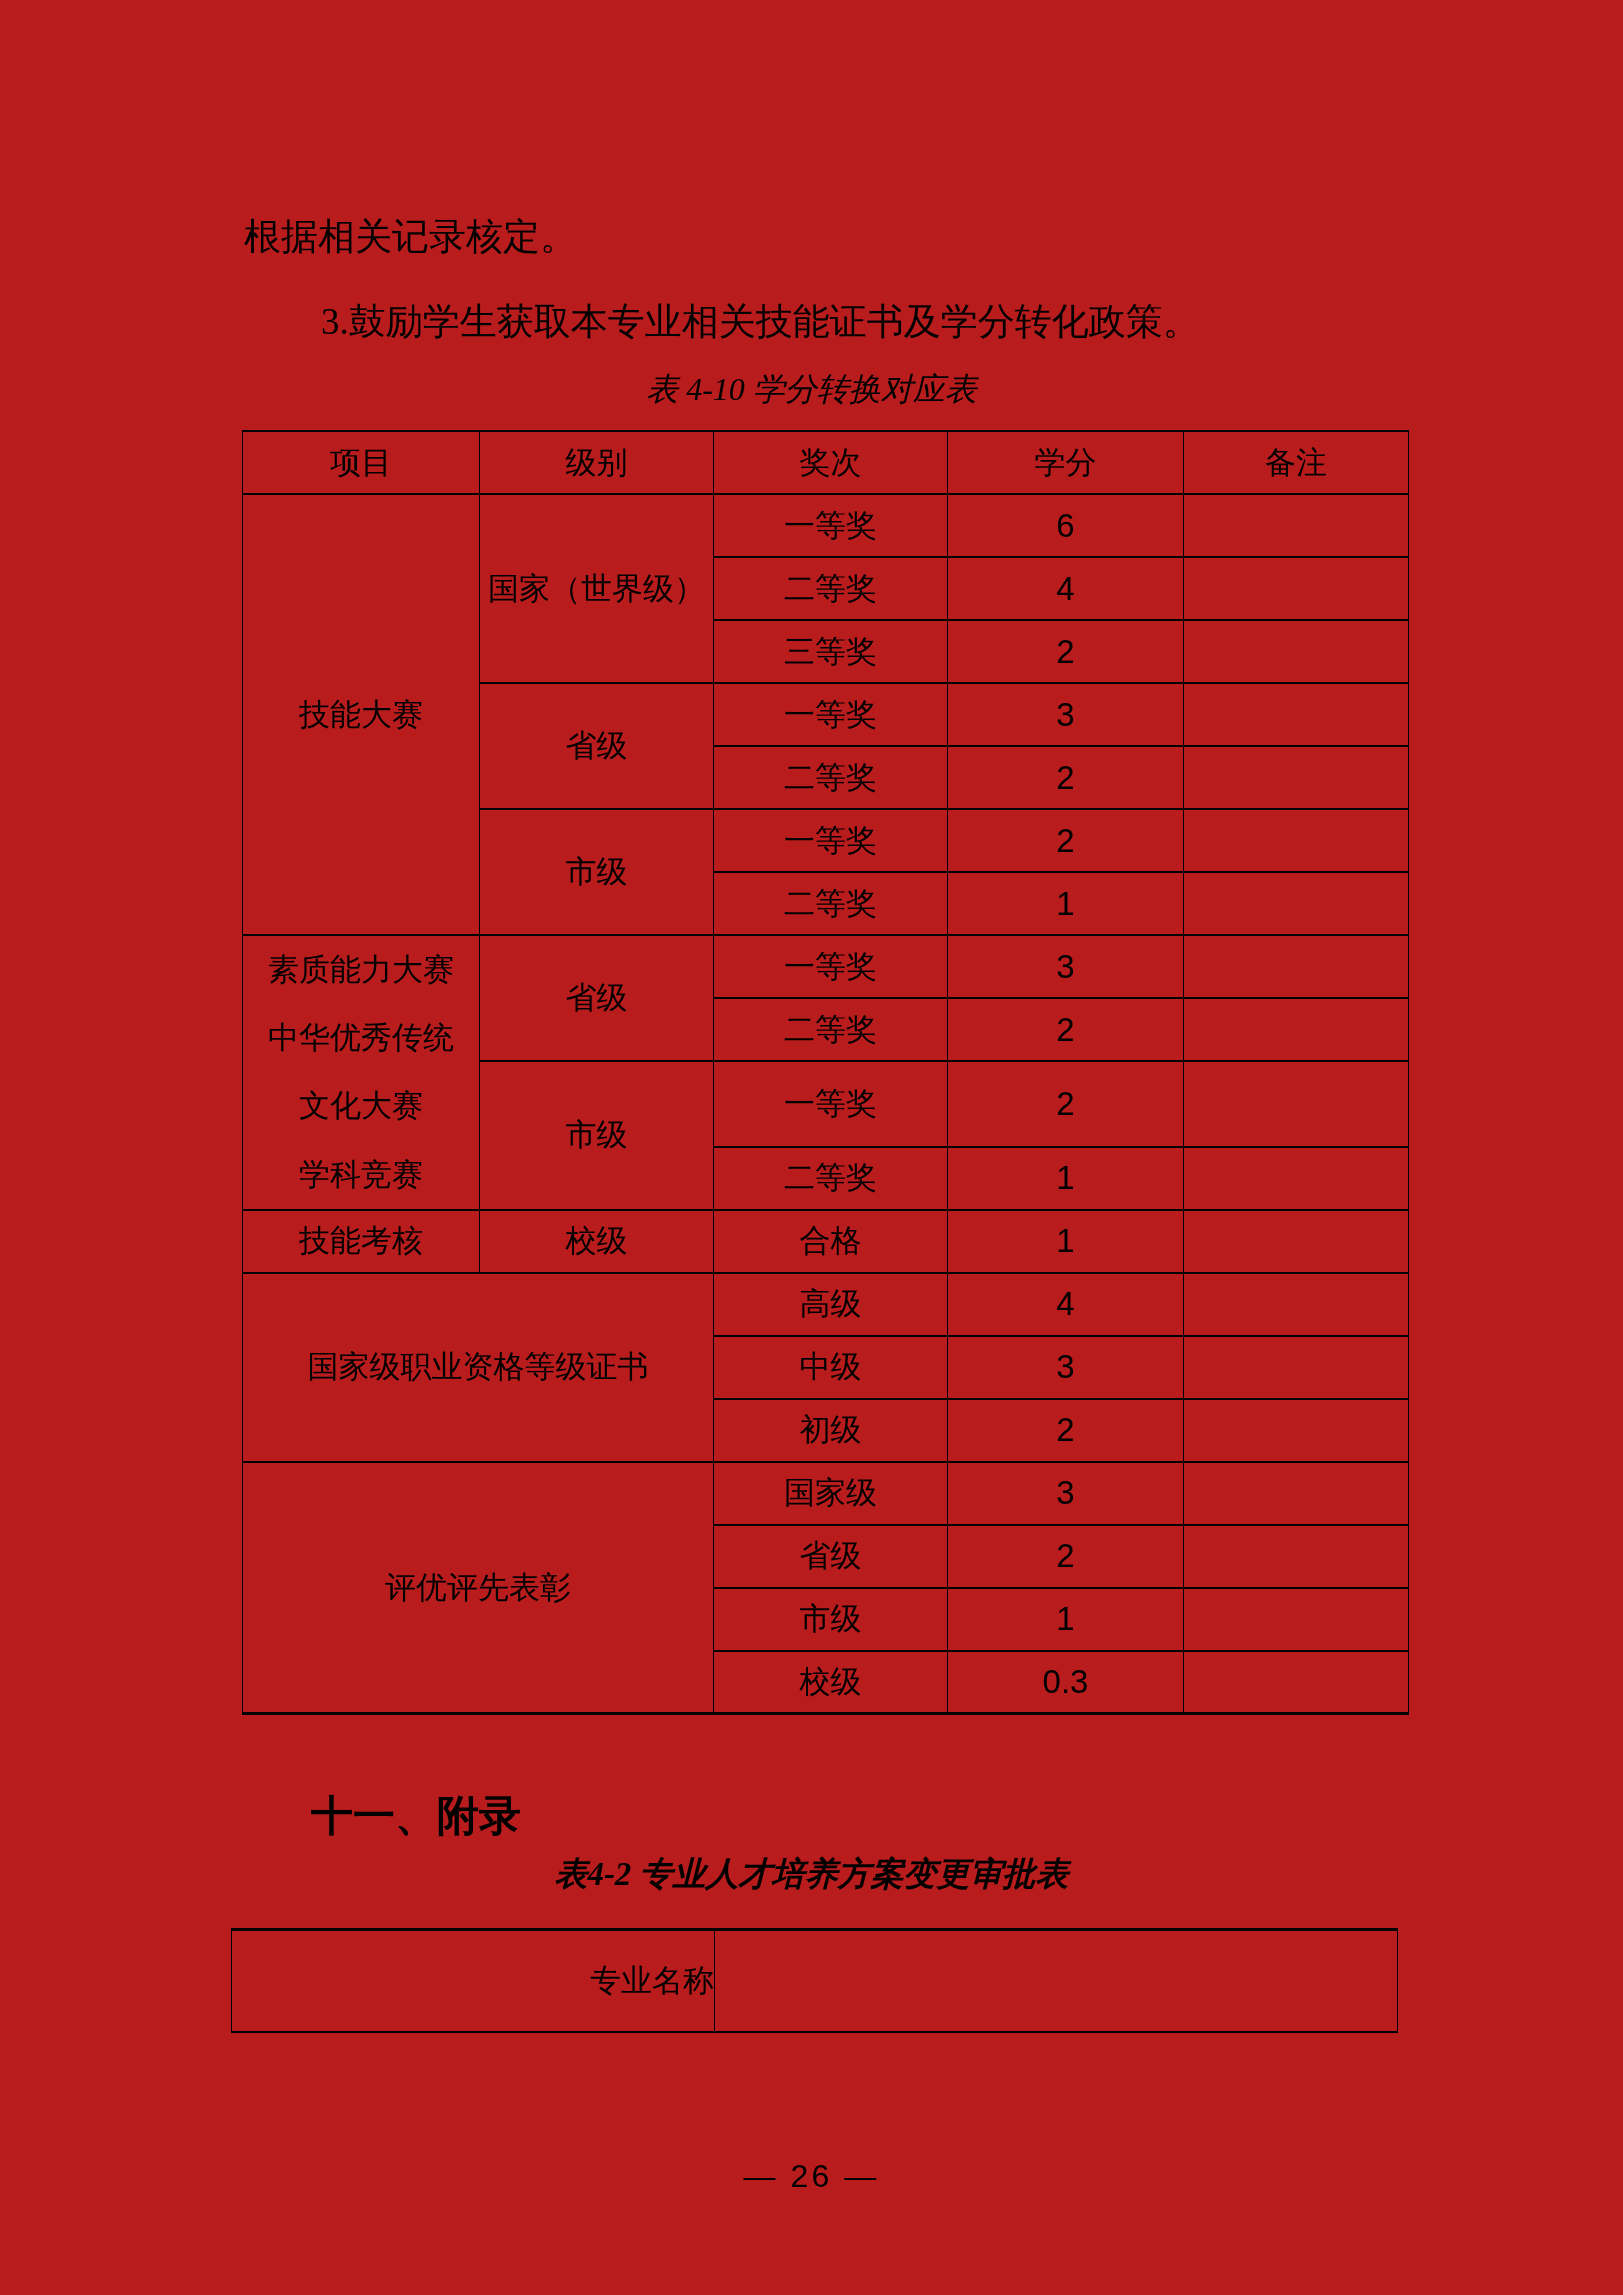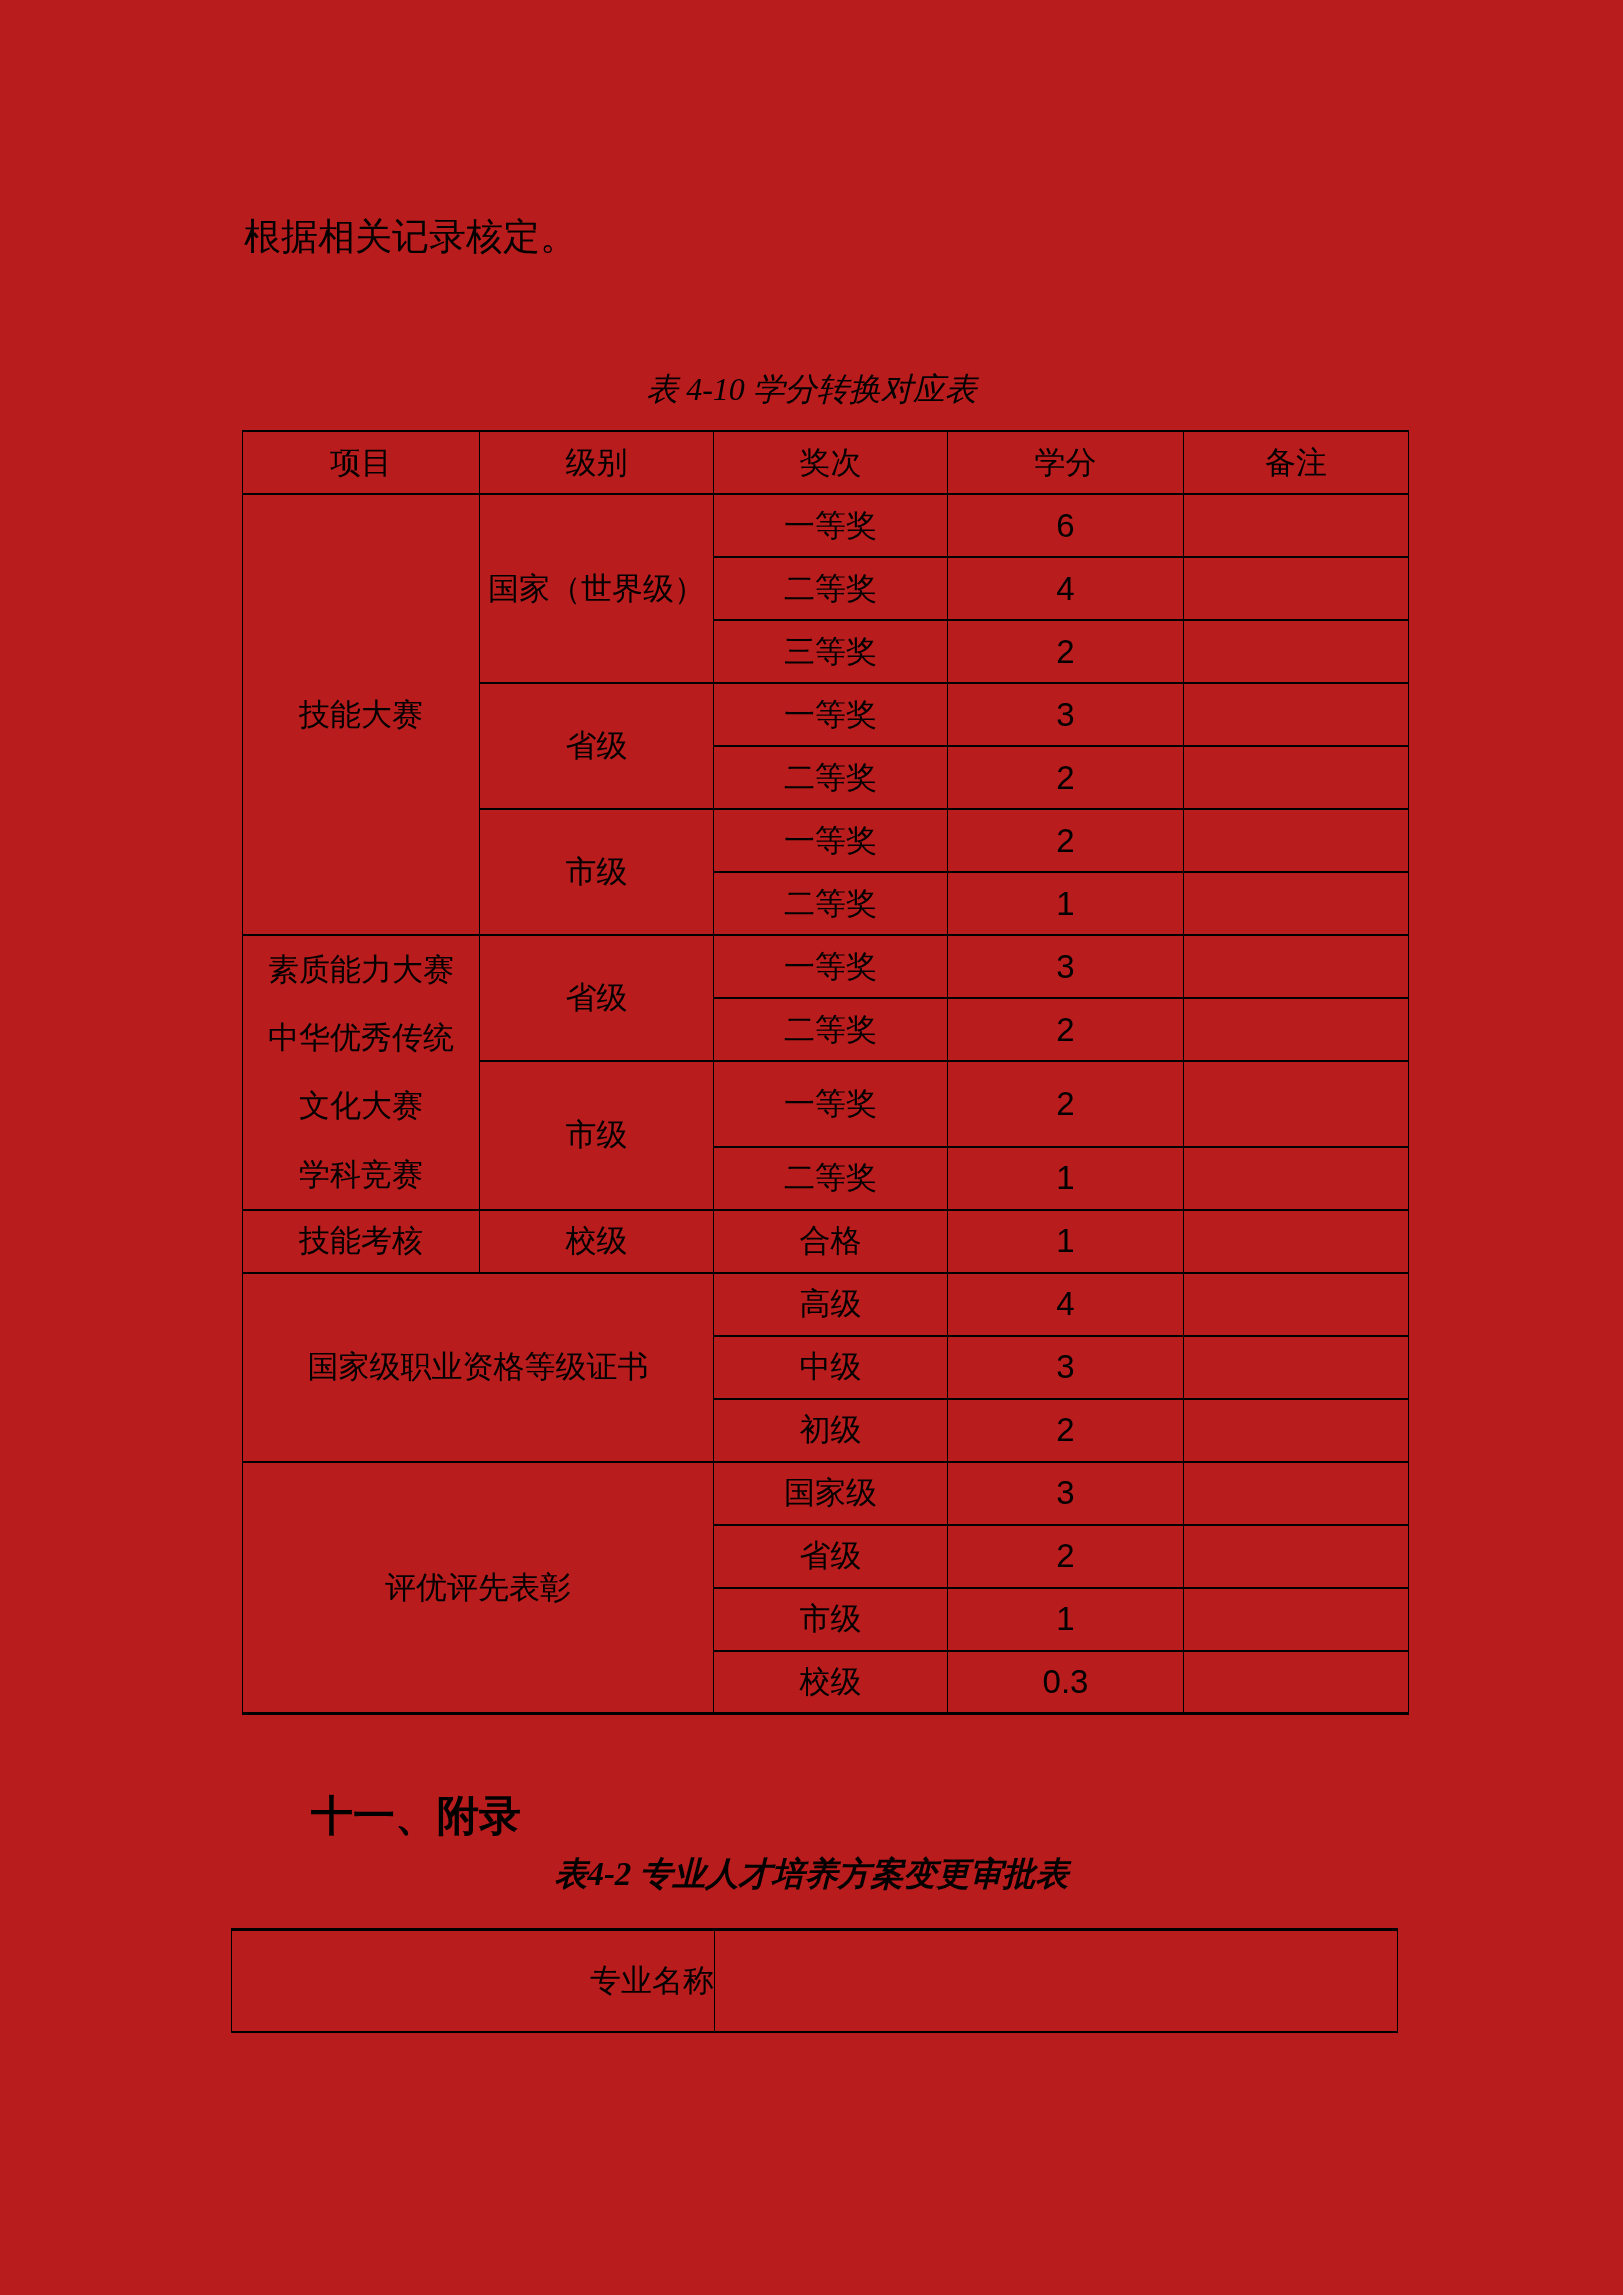--- a/index.html
+++ b/index.html
@@ -105,20 +105,21 @@
     font-family:"Liberation Sans","DejaVu Sans",sans-serif;
     letter-spacing:3.1px;
   }
 </style>
 </head>
 <body>
 
 <div class="page">
 
   <p id="p1" class="para">根据相关记录核定。</p>
+  <p id="p2" class="para">3.鼓励学生获取本专业相关技能证书及学分转化政策。</p>
 
   <div id="caption1" class="caption">表 4-10 学分转换对应表</div>
 
   <table id="table1">
     <colgroup>
       <col style="width:237px">
       <col style="width:234px">
       <col style="width:234px">
       <col style="width:236px">
       <col style="width:225px">
@@ -255,15 +256,16 @@
       <col style="width:683px">
     </colgroup>
     <tbody>
       <tr>
         <td>专业名称</td>
         <td></td>
       </tr>
     </tbody>
   </table>
 
+  <div id="page-number">— 26 —</div>
 
 </div>
 
 
 </body></html>

